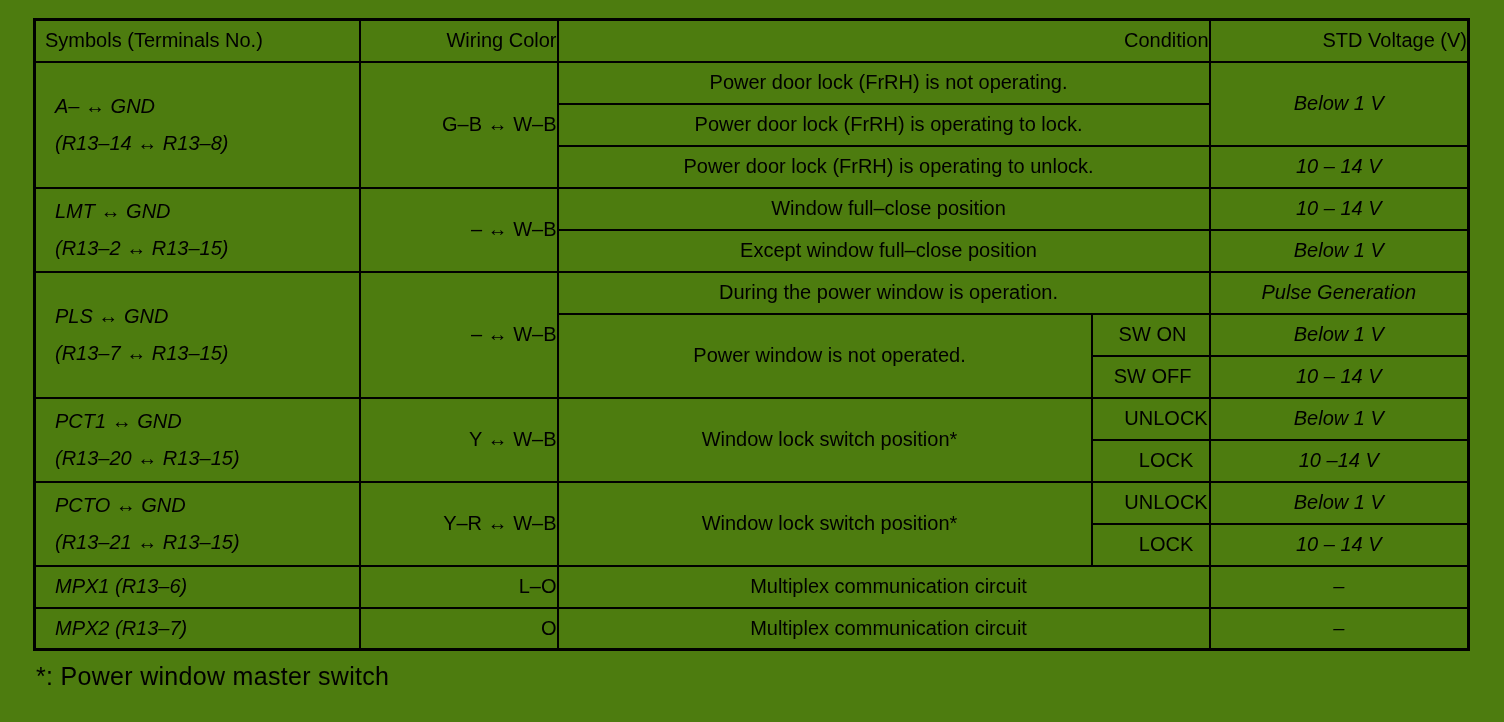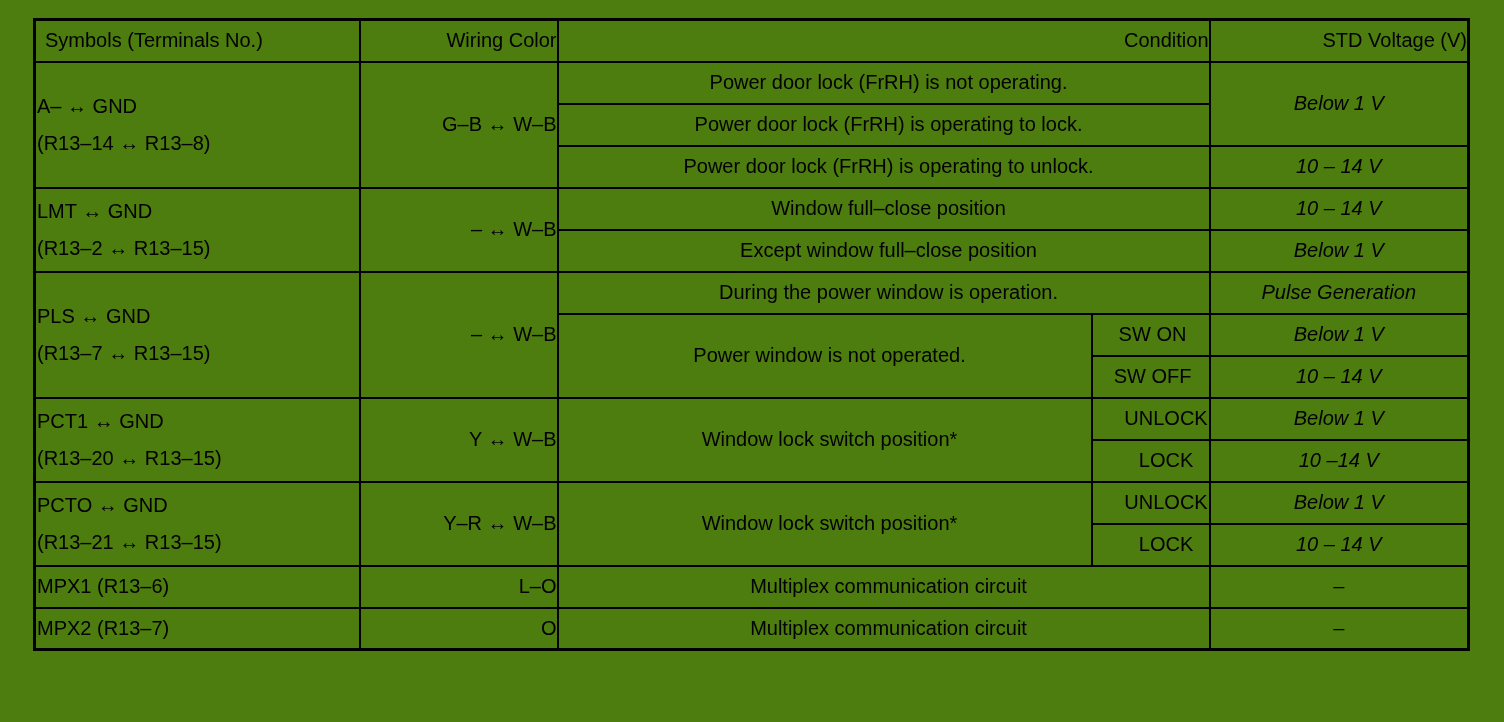--- a/index.html
+++ b/index.html
@@ -29,22 +29,23 @@
     overflow: hidden;
     white-space: nowrap;
   }
   .spec th {
     font-weight: normal;
     text-align: right;
     font-size: 20px;
   }
   td.sym {
     text-align: left;
-    padding-left: 1px;
+    padding-left: 19px;
     line-height: 1.82;
+    font-style: italic;
   }
   td.wiring { text-align: right; padding-left: 21px; }
   td.cond {
     text-align: center;
     padding-left: 10px;
   }
   td.sub-left { text-align: center; padding-left: 4px; }
   td.sub-center { text-align: center; padding-left: 31px; }
   td.volt { text-align: center; font-style: italic; }
   .footnote {
@@ -166,14 +167,15 @@
 
     <tr>
       <td class="sym">MPX2 (R13–7)</td>
       <td class="wiring">O</td>
       <td class="cond" colspan="2">Multiplex communication circuit</td>
       <td class="volt">–</td>
     </tr>
   </tbody>
     </table>
 
+  <div class="footnote">*: Power window master switch</div>
 
 </div>
 
 </body></html>

